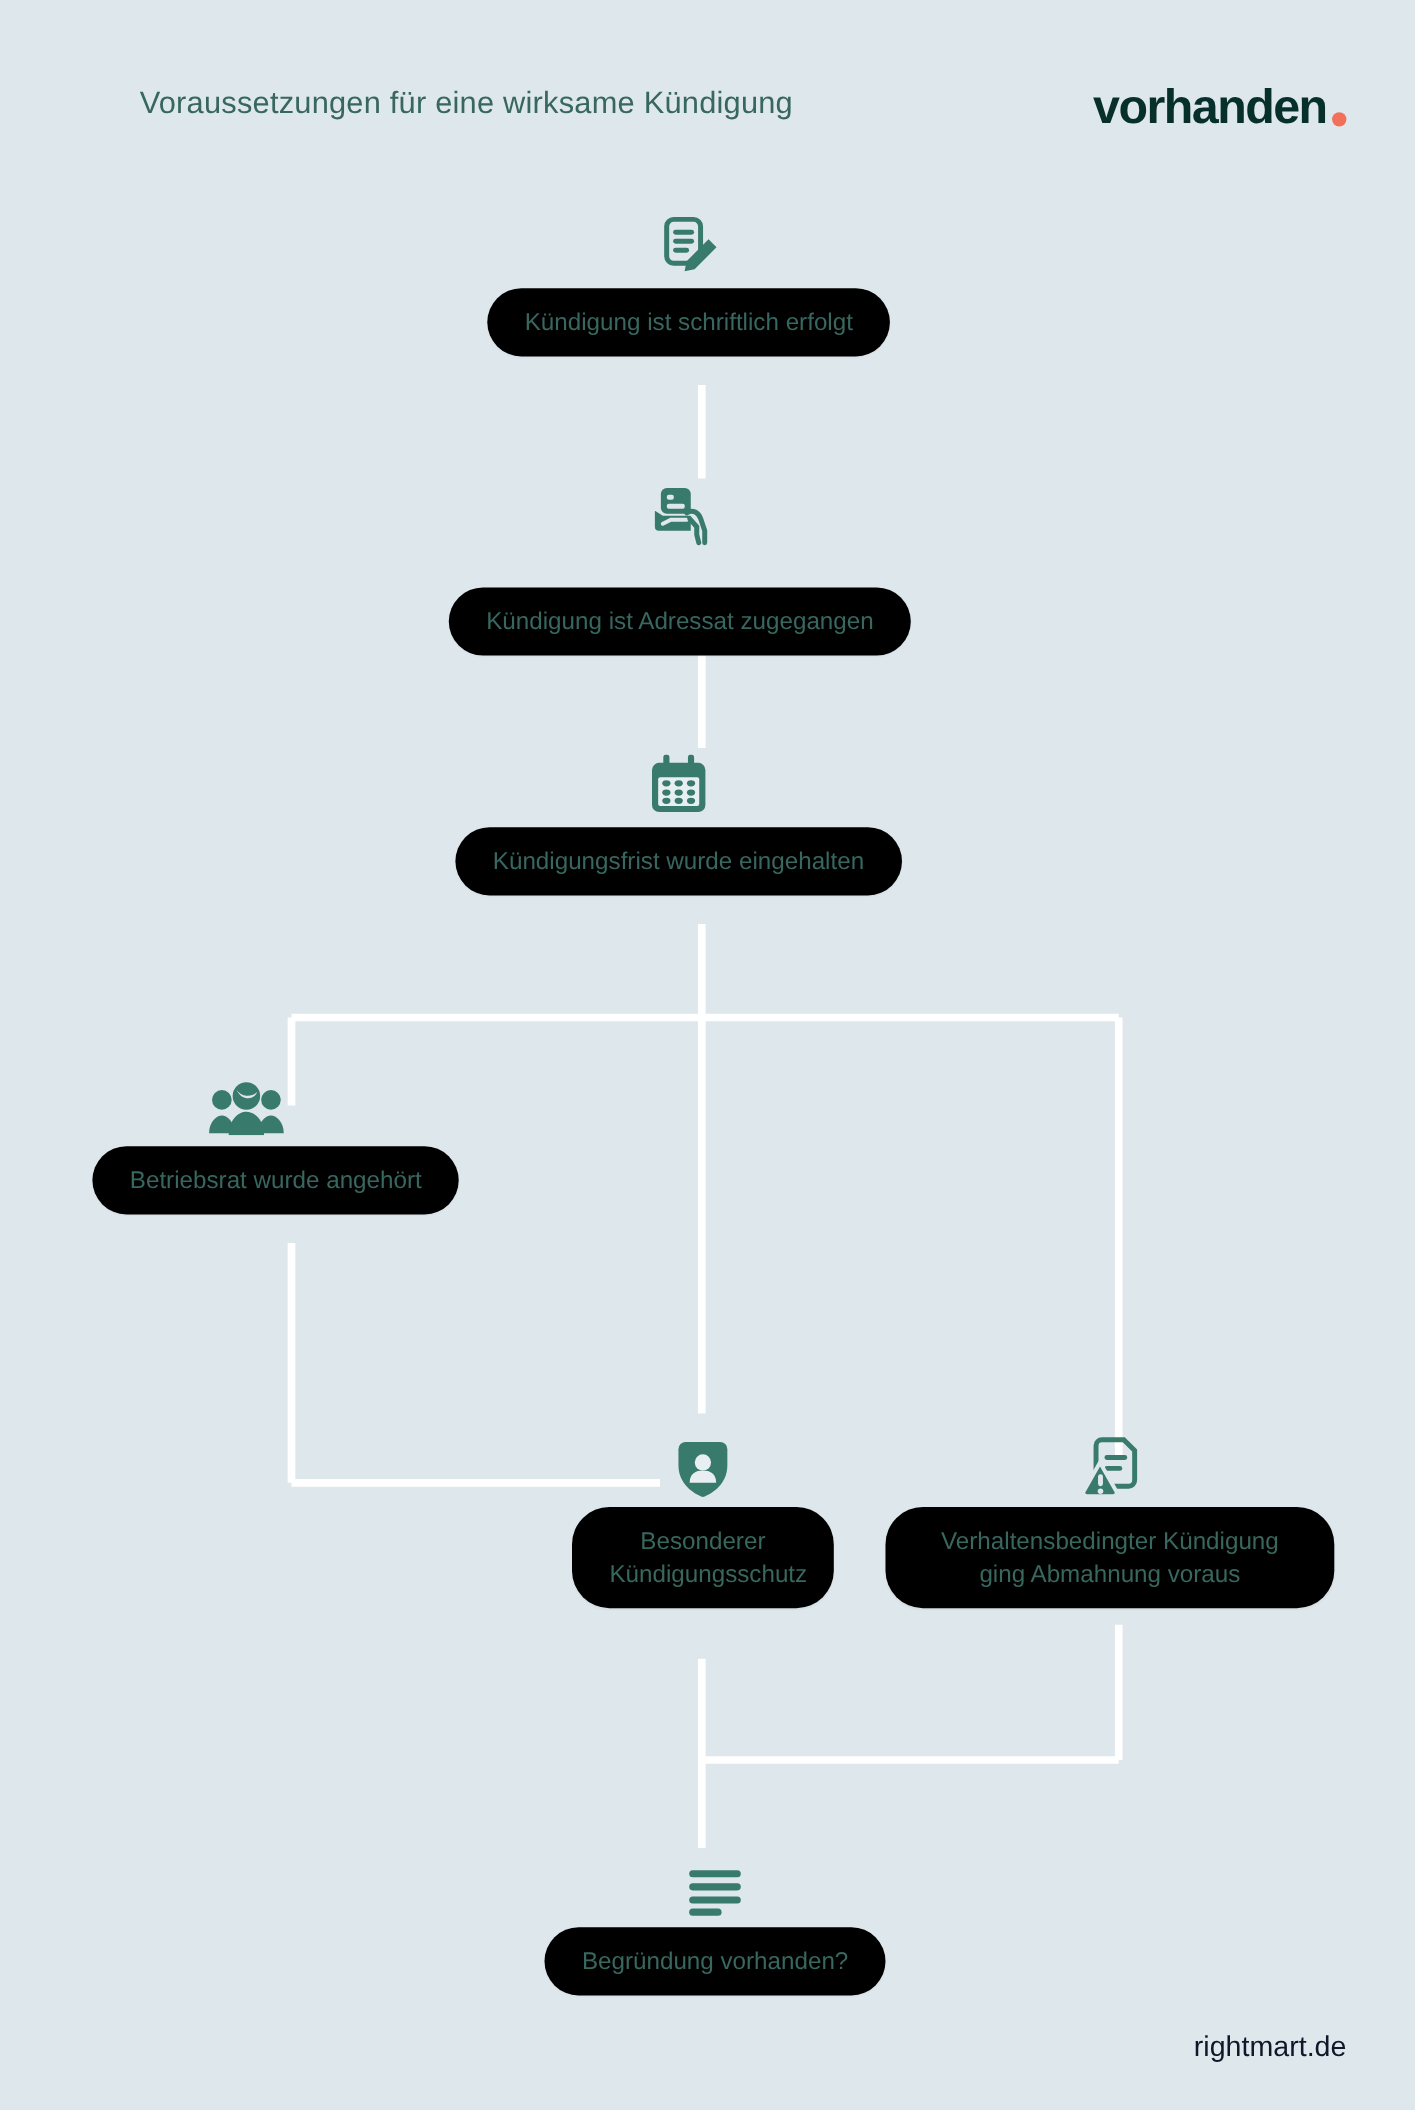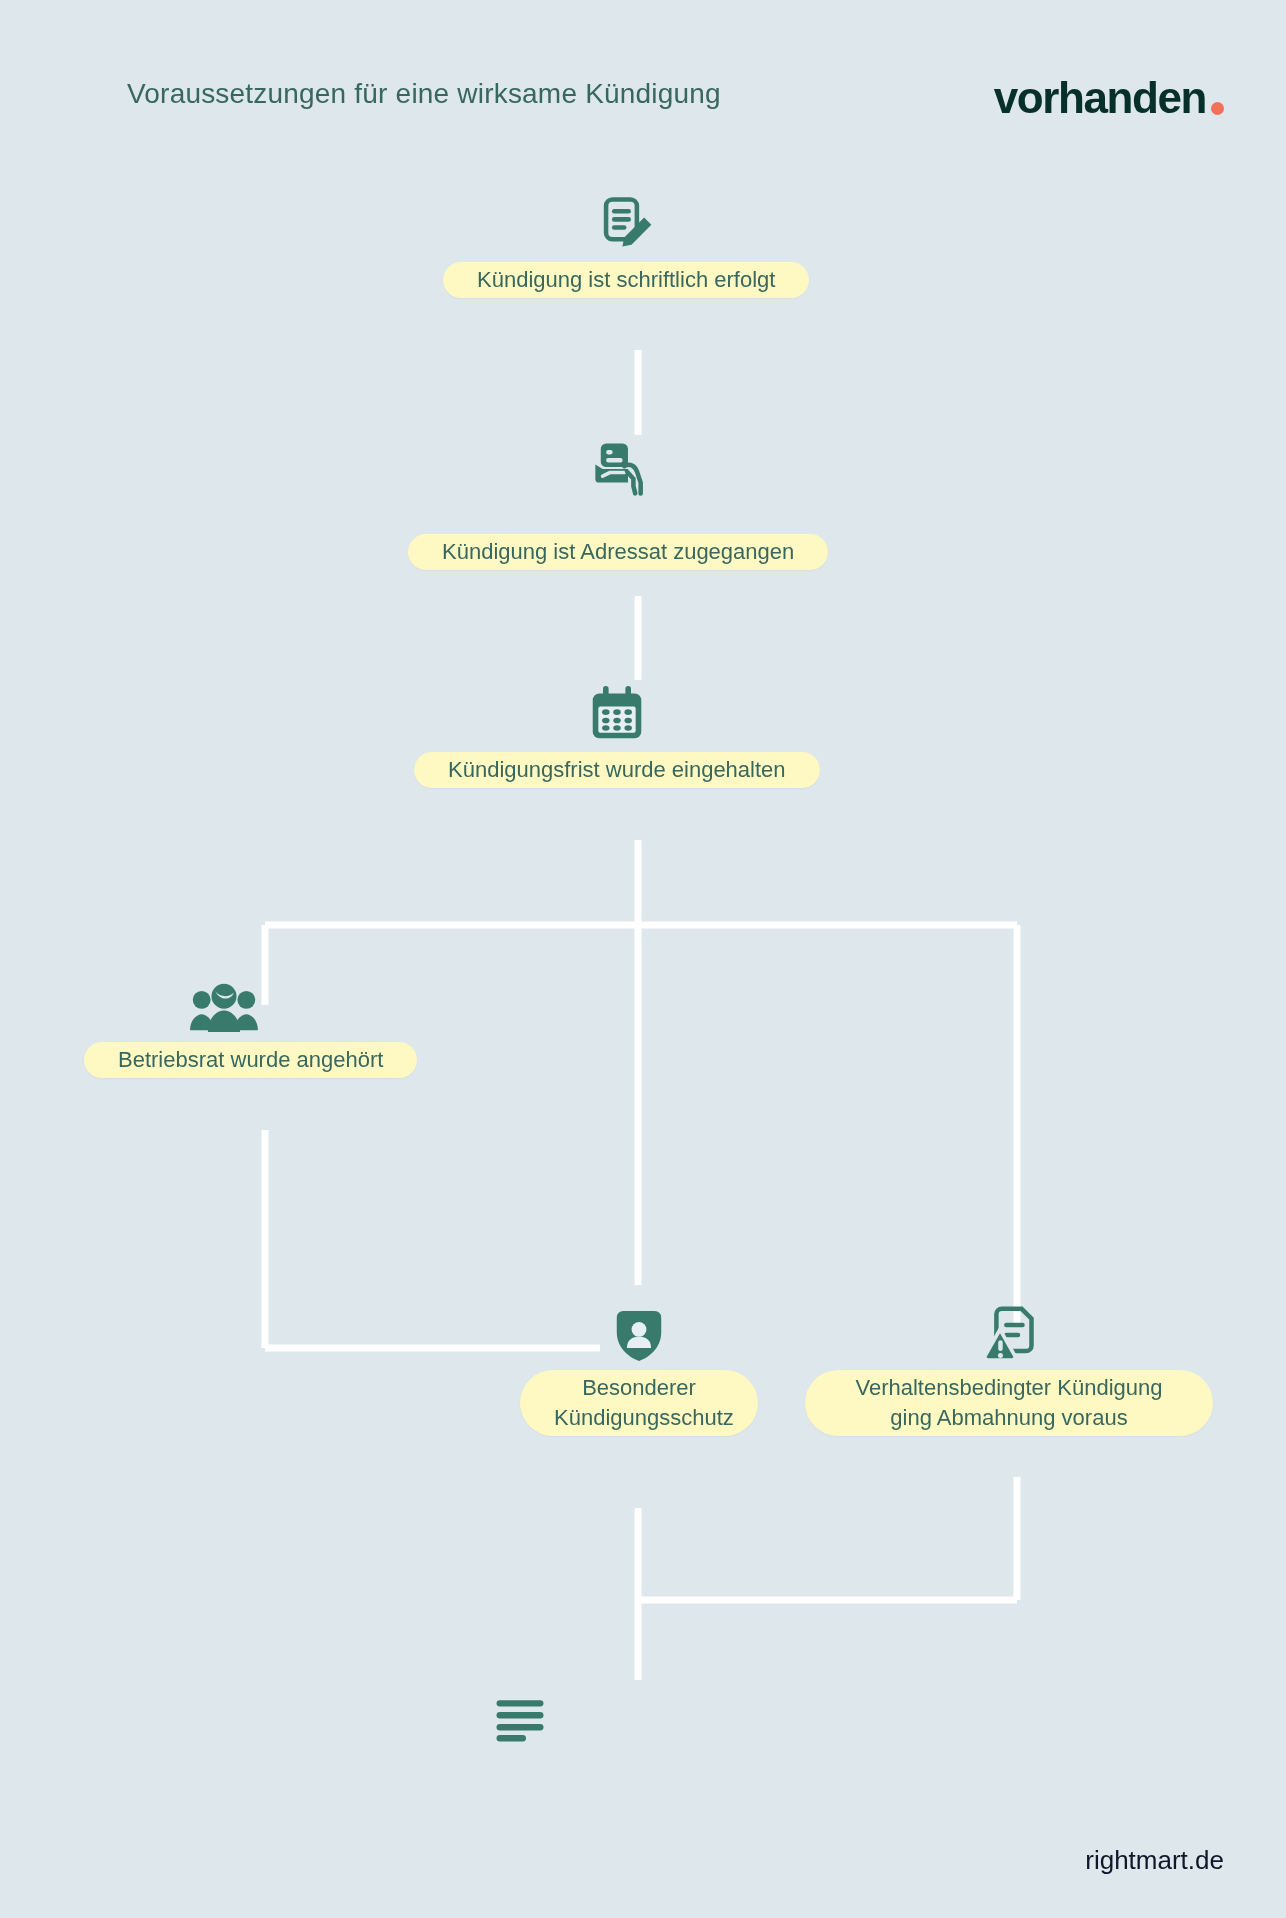--- a/index.html
+++ b/index.html
@@ -72,27 +72,27 @@
     align-items: center;
   }
   .node-icon {
     height: 62px;
     display: flex;
     align-items: flex-end;
     justify-content: center;
     margin-bottom: 10px;
   }
   .pill {
-    background: #fef9c3;
+    background: #000000;
     border-radius: 34px;
     color: #38675f;
     font-size: 22px;
     line-height: 30px;
     text-align: center;
-    padding: 3px 34px;
+    padding: 16px 34px;
     box-shadow: 0 1px 2px rgba(0,0,0,0.04);
     white-space: nowrap;
   }
   .pill.multiline {
     white-space: normal;
   }
 
   
   #node-schriftlich { left: 443px; top: 190px; }
   #node-zugegangen  { left: 408px; top: 435px; gap: 27px; }
@@ -254,17 +254,18 @@
     <div class="node-icon">
       <svg width="50" height="46" viewBox="0 0 54 50" fill="none">
         <g stroke="#387a6c" stroke-width="7" stroke-linecap="round">
           <line x1="5" y1="8" x2="49" y2="8"></line>
           <line x1="5" y1="21" x2="49" y2="21"></line>
           <line x1="5" y1="34" x2="49" y2="34"></line>
           <line x1="5" y1="46" x2="30" y2="46"></line>
         </g>
       </svg>
     </div>
+    <div class="pill">Begründung vorhanden?</div>
   </div>
 
   <div class="footer-url">rightmart.de</div>
 
 </div>
 
 </body></html>

